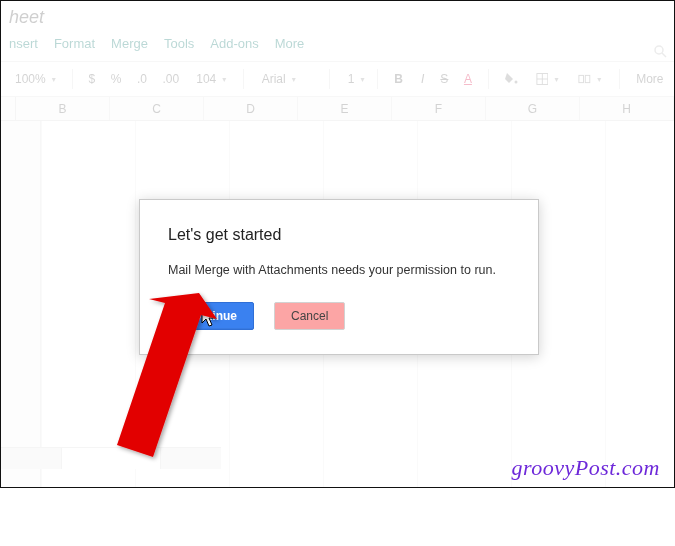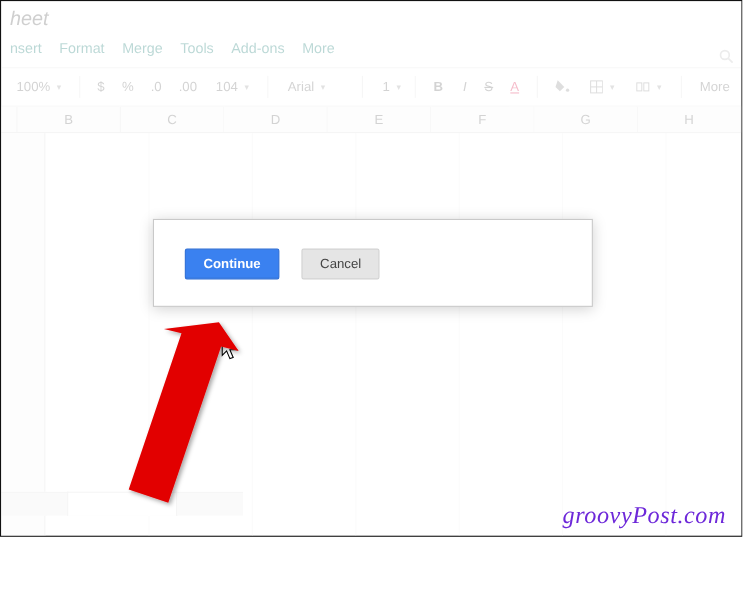--- a/index.html
+++ b/index.html
@@ -30,21 +30,21 @@
   .bottom-tabs { position:absolute; left:0; bottom:18px; height:22px; width:220px; background:#f0f0f0; box-shadow: inset 0 1px 0 #ddd; }
   .bottom-tabs .tab { position:absolute; left:60px; top:0; width:100px; height:22px; background:#fff; border:1px solid #ddd; border-bottom:none; }
 
   
   .modal { position: absolute; left: 138px; top: 198px; width: 400px; background: #fff; border: 1px solid #c9c9c9; box-shadow: 0 2px 12px rgba(0,0,0,0.18); padding: 26px 28px 24px 28px; }
   .modal h2 { font-size: 16px; font-weight: 400; color: #222; margin-bottom: 18px; }
   .modal p { font-size: 12.5px; color: #333; margin-bottom: 22px; line-height: 1.4; }
   .modal .btn-row { display:flex; gap: 20px; align-items:center; }
   .btn { display:inline-flex; align-items:center; justify-content:center; height: 28px; padding: 0 16px; font-size: 12px; border-radius: 2px; cursor: pointer; user-select:none; }
   .btn-primary { background: #3a81f0; color: #fff; border: 1px solid #2f6fd6; font-weight: 600; box-shadow: inset 0 -1px 0 rgba(0,0,0,0.05); }
-  .btn-secondary { background: #e5e5e5; color: #444; border: 1px solid #d2d2d2; }
+  .btn-secondary { background: #fca5a5; color: #444; border: 1px solid #d2d2d2; }
 
   
   .arrow-svg { position:absolute; left:40px; top:280px; width:200px; height:200px; pointer-events:none; }
   .cursor { position:absolute; left:200px; top:306px; width:16px; height:22px; pointer-events:none; }
 
   
   .watermark { position:absolute; right:14px; bottom:6px; font-family: Georgia, "Times New Roman", serif; font-style: italic; font-size: 22px; color: #6d28d9; letter-spacing: 0.5px; }
 </style>
 </head>
 <body>
@@ -126,20 +126,22 @@
       <div class="rowhdr-col"></div>
       <div class="grid-lines"></div>
     </div>
 
     <div class="bottom-tabs">
       <div class="tab"></div>
     </div>
   </div>
 
   <div class="modal">
+    <h2>Let's get started</h2>
+    <p>Mail Merge with Attachments needs your permission to run.</p>
     <div class="btn-row">
       <div class="btn btn-primary">Continue</div>
       <div class="btn btn-secondary">Cancel</div>
     </div>
   </div>
 
   <svg class="cursor" viewBox="0 0 16 22">
     <path d="M1 1 L1 16 L5 12 L8 19 L11 18 L8 11 L14 11 Z" fill="#fff" stroke="#000" stroke-width="1"></path>
   </svg>
 

